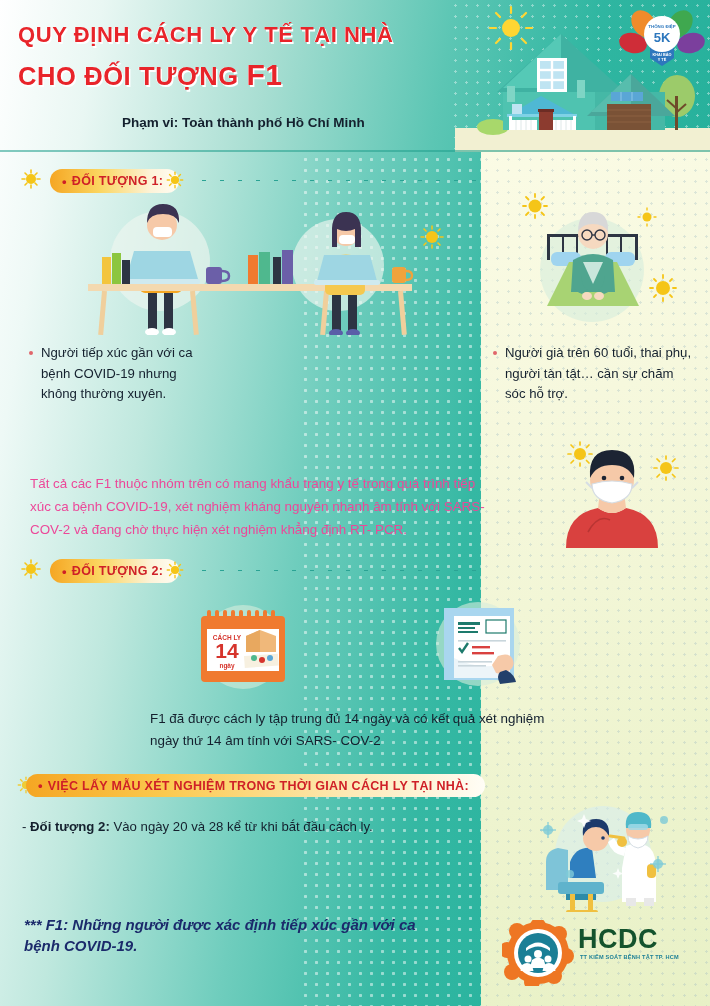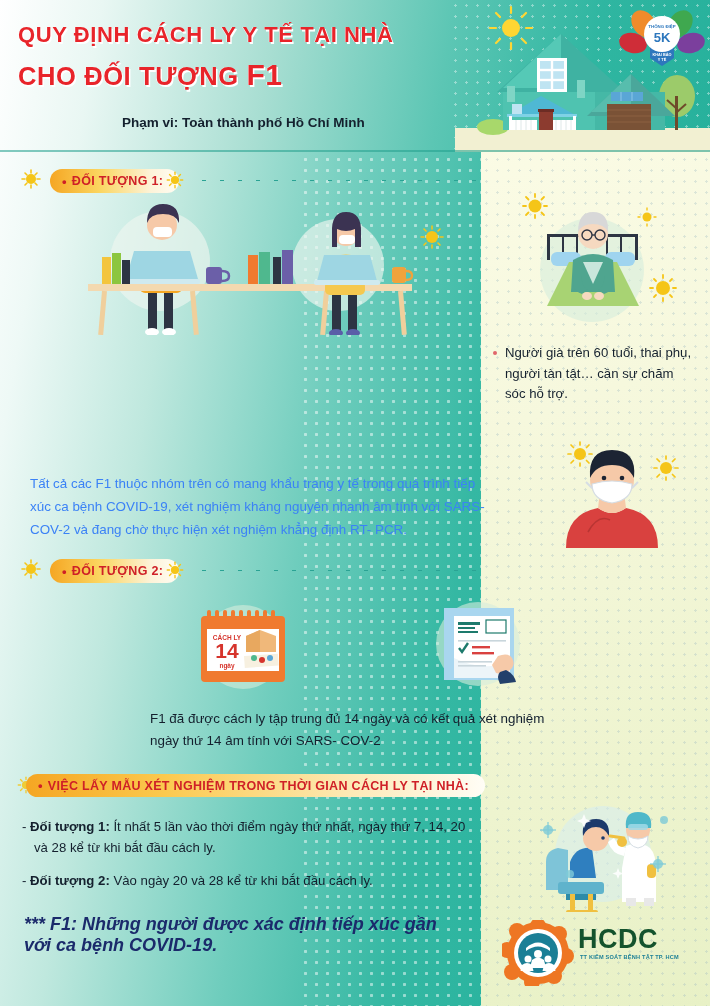--- a/index.html
+++ b/index.html
@@ -83,25 +83,25 @@
   }
   .bullet-col{position:absolute;}
   .bullet-col .bl{
     position:relative;padding-left:13px;color:#14202e;font-size:13.2px;line-height:20.5px;
   }
   .bullet-col .bl:before{
     content:"";position:absolute;left:1px;top:8px;width:4px;height:4px;border-radius:50%;
     background:#e0666b;
   }
   .para{
-    position:absolute;color:#3b82f6;font-size:13.4px;line-height:23px;font-weight:500;
+    position:absolute;color:#ec4899;font-size:13.4px;line-height:23px;font-weight:500;
   }
   .para2{position:absolute;color:#14202e;font-size:13.4px;line-height:22px;}
   .note{
-    position:absolute;color:#1b2a6b;font-size:18px;line-height:21px;
+    position:absolute;color:#1b2a6b;font-size:15px;line-height:21px;
     font-style:italic;font-weight:bold;
   }
   .sec3-list{position:absolute;color:#14202e;font-size:13.2px;line-height:21px;}
   .sec3-list .li{margin-bottom:12px;padding-left:12px;text-indent:-12px;}
   .sec3-list b{font-weight:bold;}
 
   
   .hcdc{position:absolute;left:502px;top:920px;width:200px;height:66px;}
   .hcdc-text{
     position:absolute;left:76px;top:4px;font-size:27px;font-weight:bold;color:#14532d;letter-spacing:.5px;
@@ -400,20 +400,23 @@
             <line x1="178" y1="98" x2="181" y2="98"></line>
           <line x1="159" y1="89" x2="161" y2="91"></line>
             <line x1="175" y1="105" x2="177" y2="107"></line>
           <line x1="177" y1="89" x2="175" y2="91"></line>
             <line x1="159" y1="107" x2="161" y2="105"></line>
           </g>
       </g>
     </svg>
   </div>
 
+  <div class="bullet-col" style="left:28px;top:343px;width:185px;">
+    <div class="bl">Người tiếp xúc gần với ca bệnh COVID-19 nhưng không thường xuyên.</div>
+  </div>
   <div class="bullet-col" style="left:492px;top:343px;width:200px;">
     <div class="bl">Người già trên 60 tuổi, thai phụ, người tàn tật… cần sự chăm sóc hỗ trợ.</div>
   </div>
 
   <div class="para" style="left:30px;top:472px;width:455px;">Tất cả các F1 thuộc nhóm trên có mang khẩu trang y tế trong quá trình tiếp xúc ca bệnh COVID-19, xét nghiệm kháng nguyên nhanh âm tính với SARS- COV-2 và đang chờ thực hiện xét nghiệm khẳng định RT- PCR.</div>
 
   <div style="position:absolute;left:548px;top:440px;width:150px;height:110px;">
     <svg width="150" height="110" viewBox="0 0 150 110">
       <path d="M18 108 q0 -34 32 -40 q14 10 28 0 q32 6 32 40 z" fill="#d9413f"></path>
       <path d="M50 68 q14 10 28 0 l-2 -16 h-24 z" fill="#f6c9a8"></path>
@@ -557,21 +560,20 @@
           <line x1="5" y1="17" x2="6.8" y2="15.2"></line>
         </g>
       </svg>
   </div>
   <div class="pill wide" style="left:26px;top:774px;height:23px;">
     <span class="dotsep">•</span>
     <span>VIỆC LẤY MẪU XÉT NGHIỆM TRONG THỜI GIAN CÁCH LY TẠI NHÀ:</span>
   </div>
 
   <div class="sec3-list" style="left:22px;top:816px;width:460px;">
-    <div class="li">- <b>Đối tượng 1:</b><span> Ít nhất 5 lần vào thời điểm ngày thứ nhất, ngày thứ 7, 14, 20 và 28 kể từ khi bắt đầu cách ly.</span></div>
     <div class="li">- <b>Đối tượng 2:</b><span> Vào ngày 20 và 28 kể từ khi bắt đầu cách ly.</span></div>
   </div>
 
   <div class="note" style="left:24px;top:914px;width:430px;">*** F1: Những người được xác định tiếp xúc gần với ca bệnh COVID-19.</div>
 
   <div style="position:absolute;left:508px;top:802px;width:190px;height:110px;">
     <svg width="190" height="110" viewBox="0 0 190 110">
       <circle cx="95" cy="52" r="48" fill="#d6ecf2" opacity=".55"></circle>
 
       <path d="M50 46 q-12 2 -12 14 l0 28 l22 0 l0 -40z" fill="#7ec4d8"></path>

